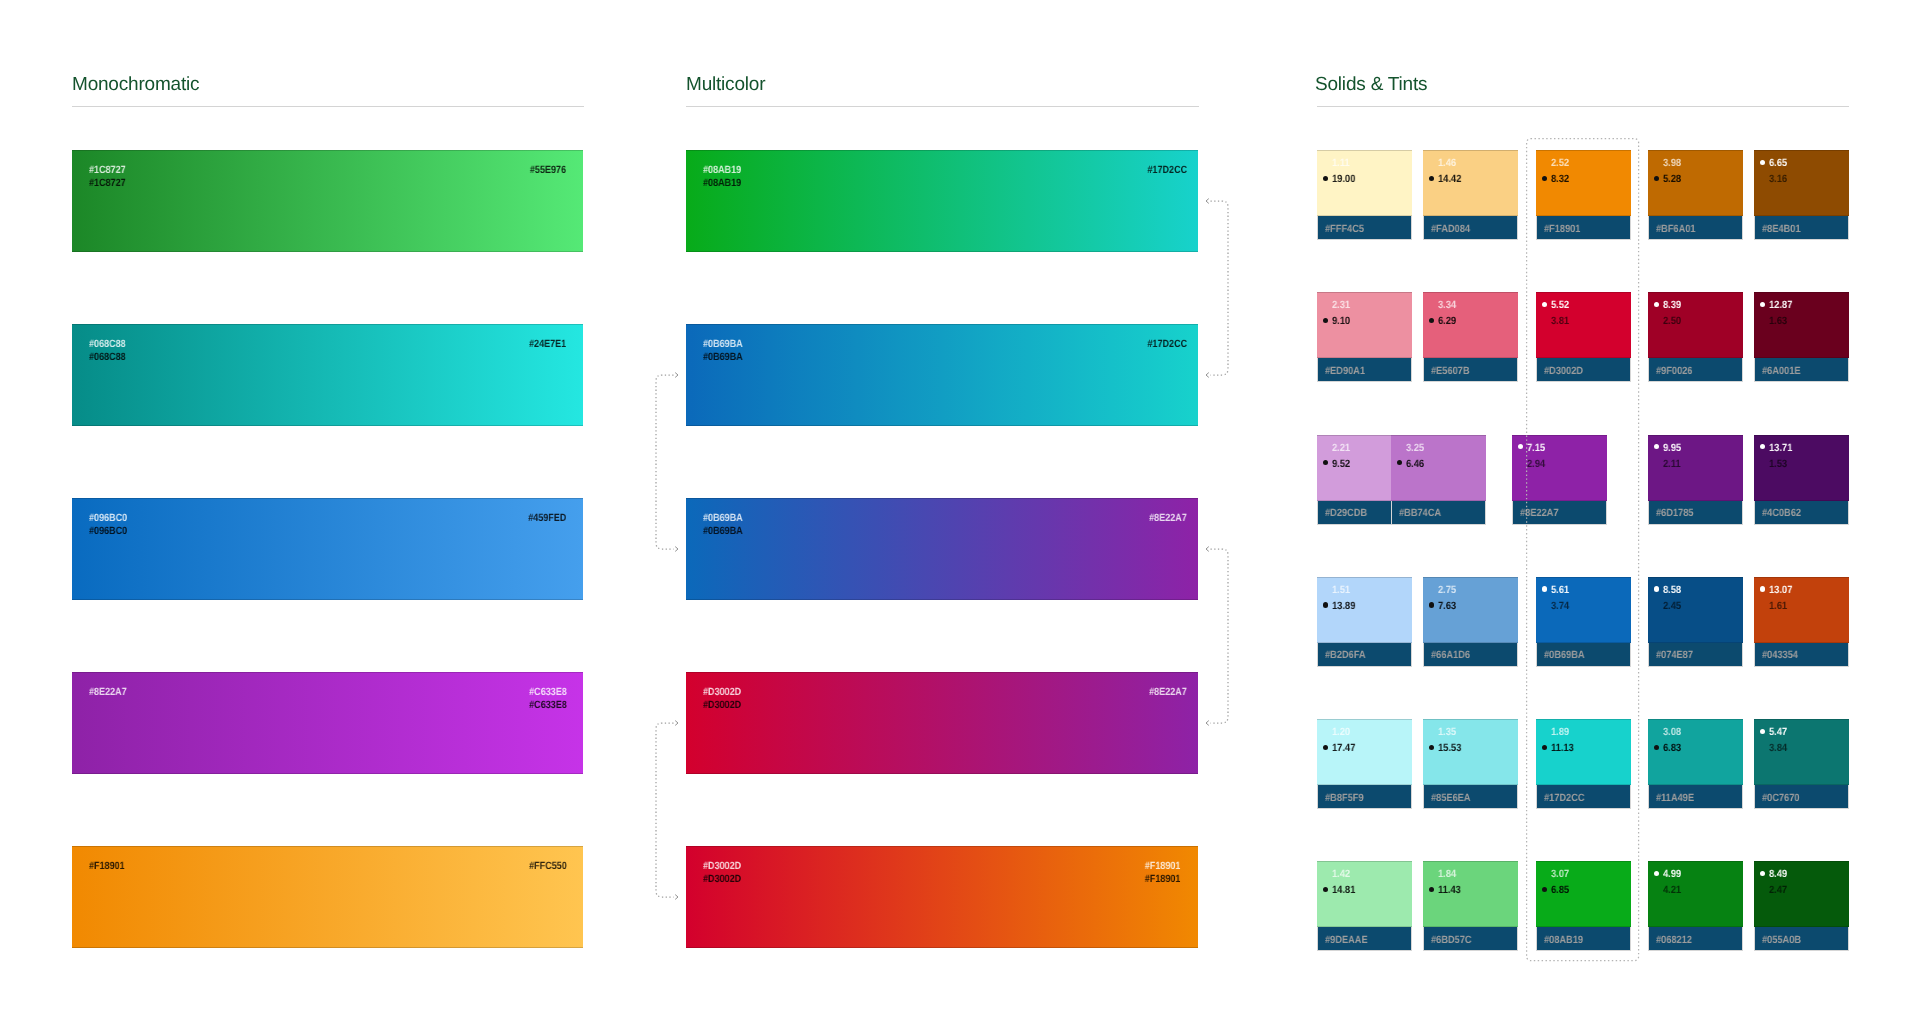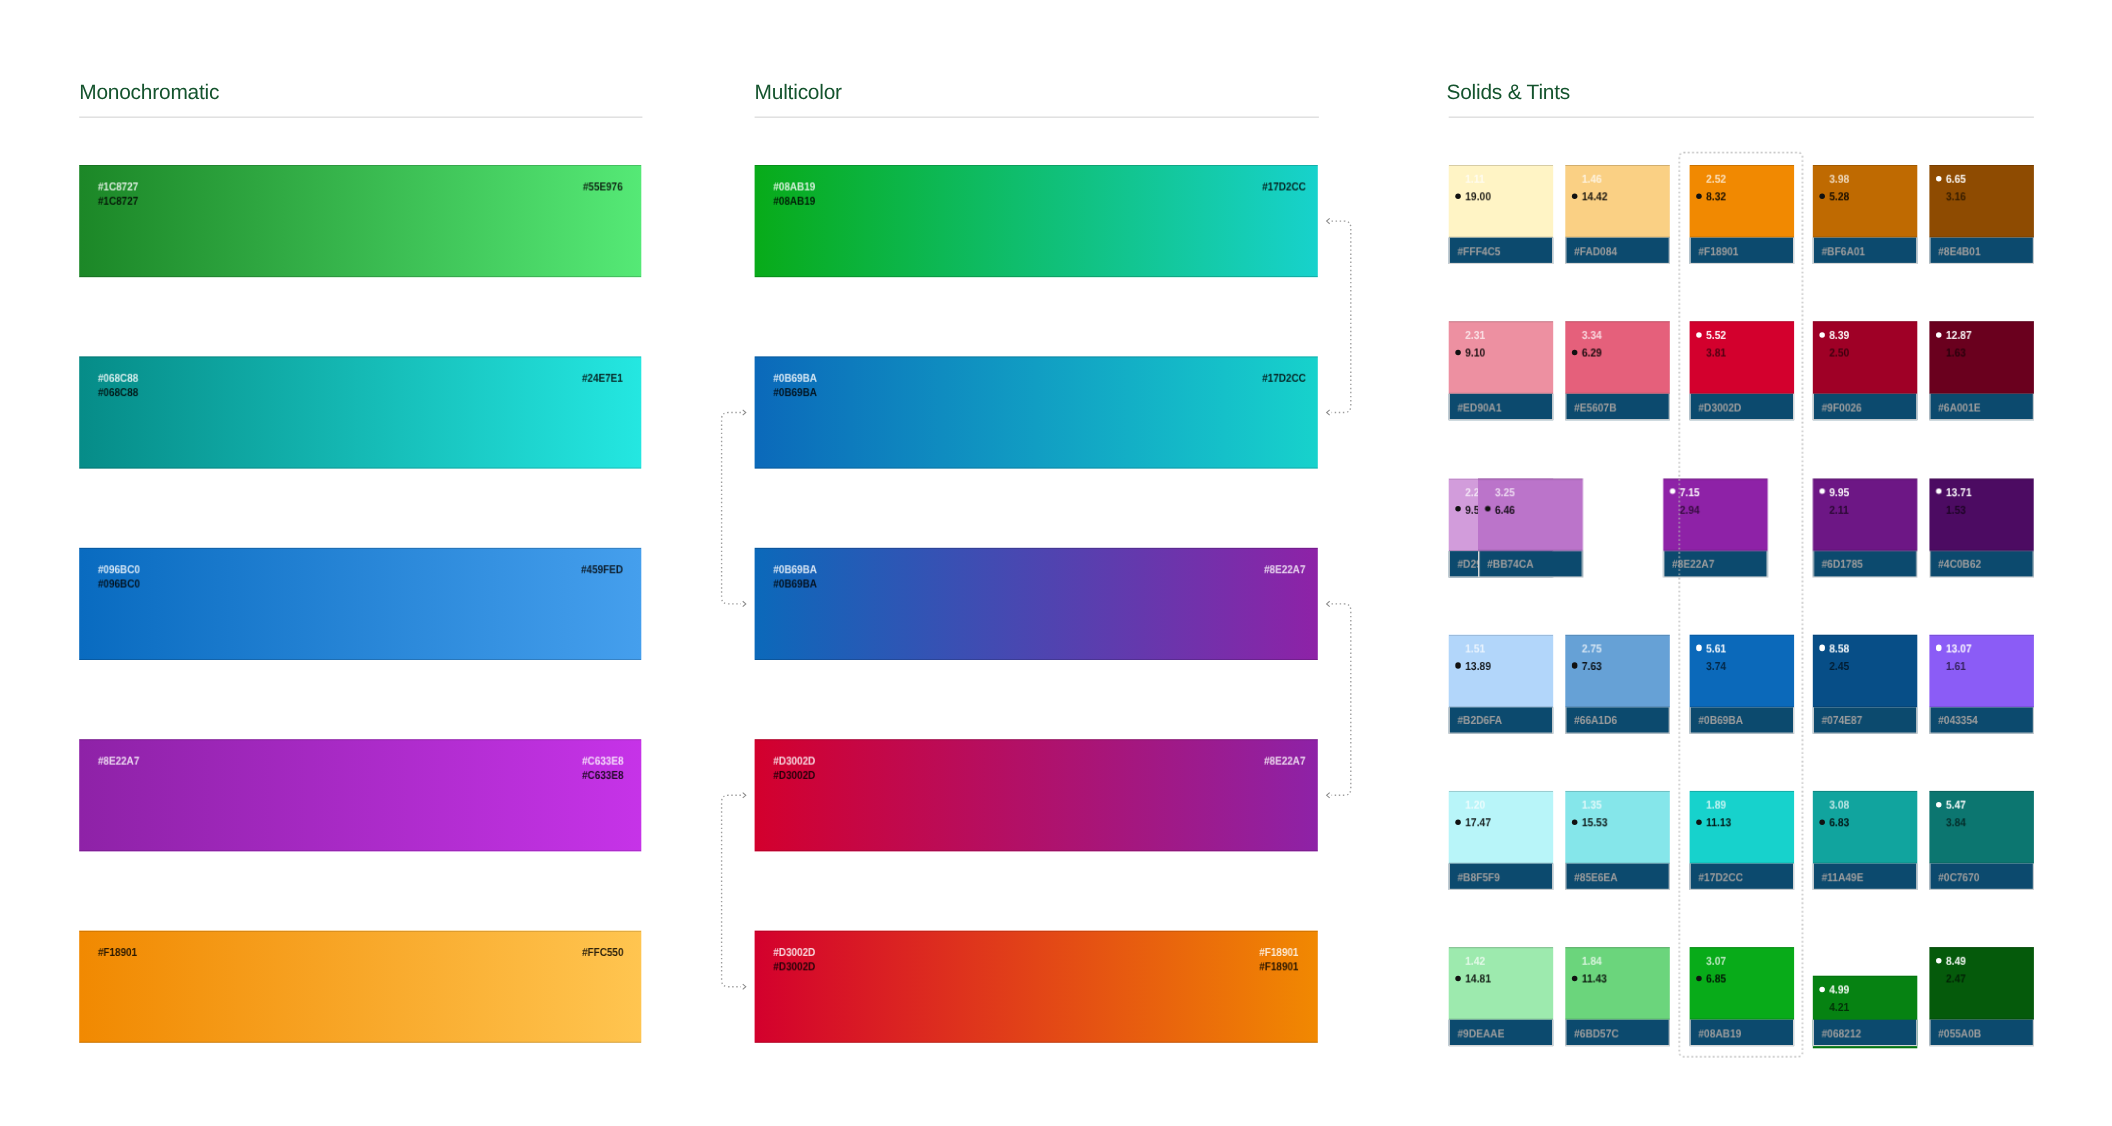--- a/index.html
+++ b/index.html
@@ -287,21 +287,21 @@
     <div class="sw" style="left:1317px;top:434.5px;">
       <div class="sw-color" style="background:#D29CDB;">
         <div class="sw-num n1" style="color:rgba(255,255,255,.72);">2.21</div>
         <div class="sw-num n2" style="color:rgba(0,0,0,.88);">9.52</div>
         <div class="sw-dot d2" style="background:#111111;"></div>
       </div>
       <div class="sw-hex">
         <div class="sw-hextxt">#D29CDB</div>
       </div>
     </div>
-    <div class="sw" style="left:1344px;top:434.5px;">
+    <div class="sw" style="left:1391px;top:434.5px;">
       <div class="sw-color" style="background:#BB74CA;">
         <div class="sw-num n1" style="color:rgba(255,255,255,.72);">3.25</div>
         <div class="sw-num n2" style="color:rgba(0,0,0,.88);">6.46</div>
         <div class="sw-dot d2" style="background:#111111;"></div>
       </div>
       <div class="sw-hex">
         <div class="sw-hextxt">#BB74CA</div>
       </div>
     </div>
     <div class="sw" style="left:1512px;top:434.5px;">
@@ -368,21 +368,21 @@
       <div class="sw-color" style="background:#074E87;">
         <div class="sw-num n1" style="color:rgba(255,255,255,.95);">8.58</div>
         <div class="sw-num n2" style="color:rgba(0,0,0,.62);">2.45</div>
         <div class="sw-dot d1" style="background:#ffffff;"></div>
       </div>
       <div class="sw-hex">
         <div class="sw-hextxt">#074E87</div>
       </div>
     </div>
     <div class="sw" style="left:1754px;top:576.75px;">
-      <div class="sw-color" style="background:#8b5cf6;">
+      <div class="sw-color" style="background:#c2410c;">
         <div class="sw-num n1" style="color:rgba(255,255,255,.95);">13.07</div>
         <div class="sw-num n2" style="color:rgba(0,0,0,.62);">1.61</div>
         <div class="sw-dot d1" style="background:#ffffff;"></div>
       </div>
       <div class="sw-hex">
         <div class="sw-hextxt">#043354</div>
       </div>
     </div>
     <div class="sw" style="left:1317px;top:719px;">
       <div class="sw-color" style="background:#B8F5F9;">
@@ -458,21 +458,21 @@
       <div class="sw-color" style="background:#08AB19;">
         <div class="sw-num n1" style="color:rgba(255,255,255,.72);">3.07</div>
         <div class="sw-num n2" style="color:rgba(0,0,0,.88);">6.85</div>
         <div class="sw-dot d2" style="background:#111111;"></div>
       </div>
       <div class="sw-hex">
         <div class="sw-hextxt">#08AB19</div>
       </div>
     </div>
     <div class="sw" style="left:1648px;top:861.25px;">
-      <div class="sw-color" style="background:#068212;margin-top:26px;">
+      <div class="sw-color" style="background:#068212;">
         <div class="sw-num n1" style="color:rgba(255,255,255,.95);">4.99</div>
         <div class="sw-num n2" style="color:rgba(0,0,0,.62);">4.21</div>
         <div class="sw-dot d1" style="background:#ffffff;"></div>
       </div>
       <div class="sw-hex">
         <div class="sw-hextxt">#068212</div>
       </div>
     </div>
     <div class="sw" style="left:1754px;top:861.25px;">
       <div class="sw-color" style="background:#055A0B;">

